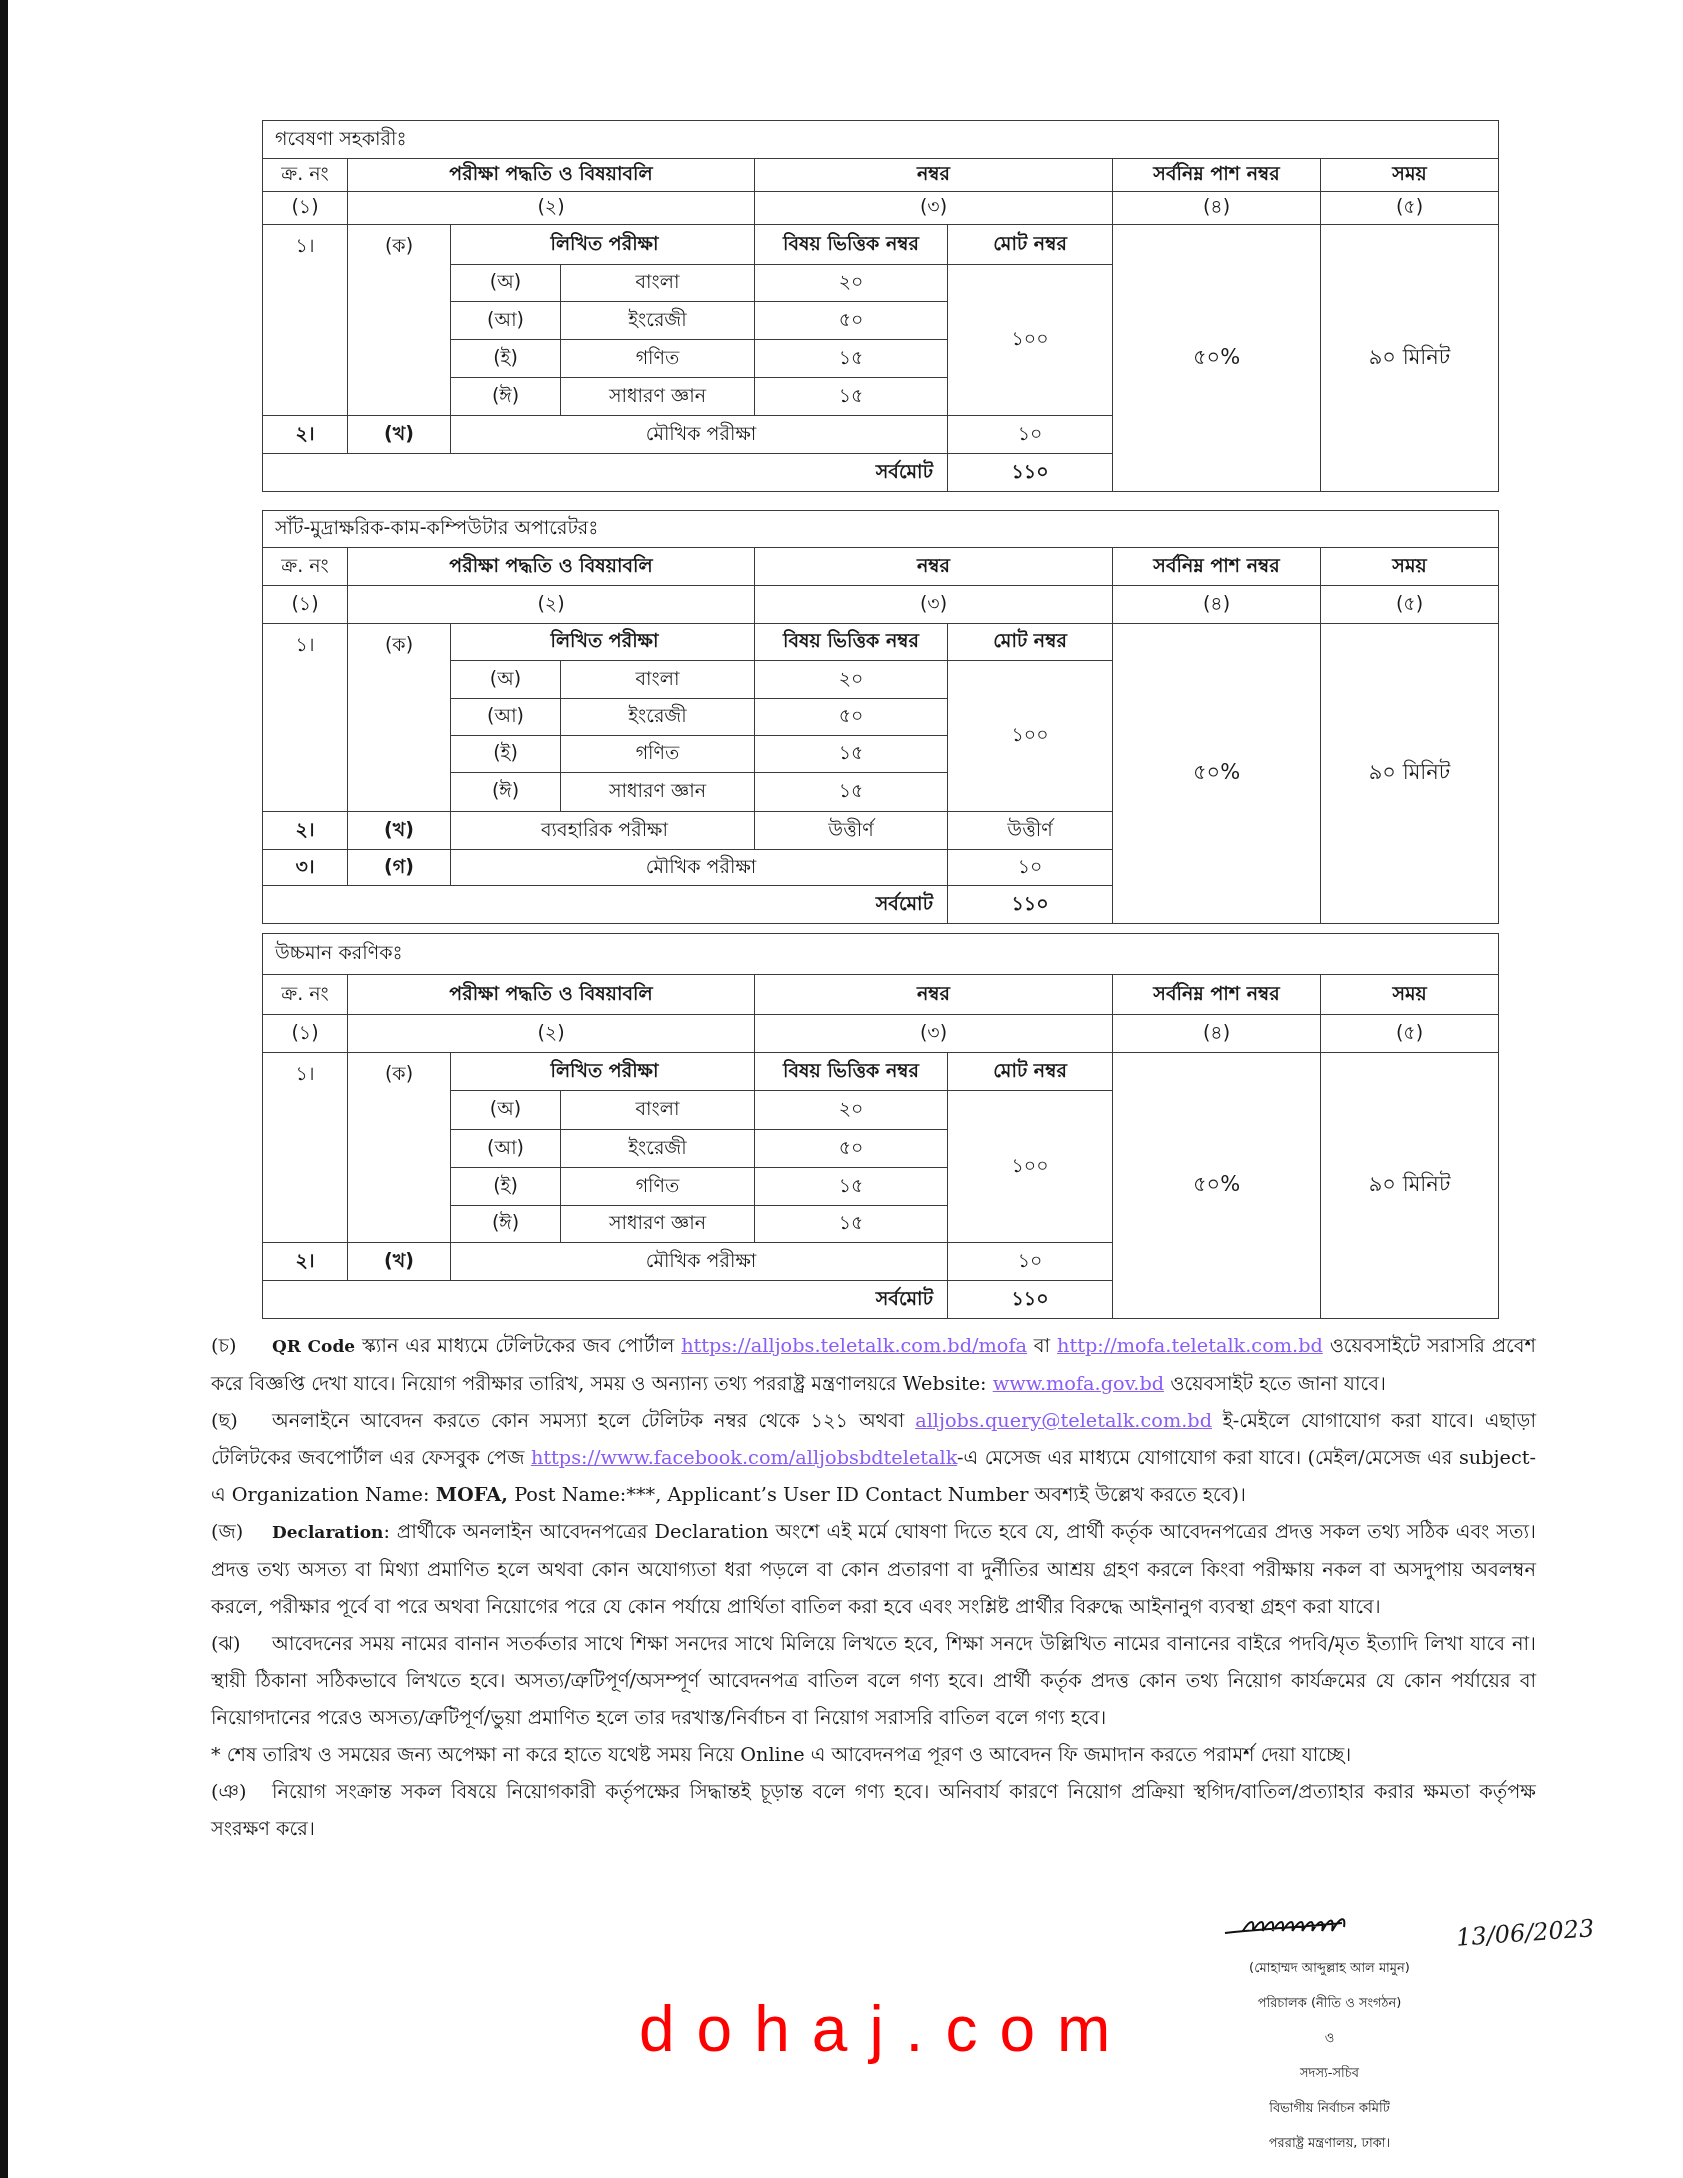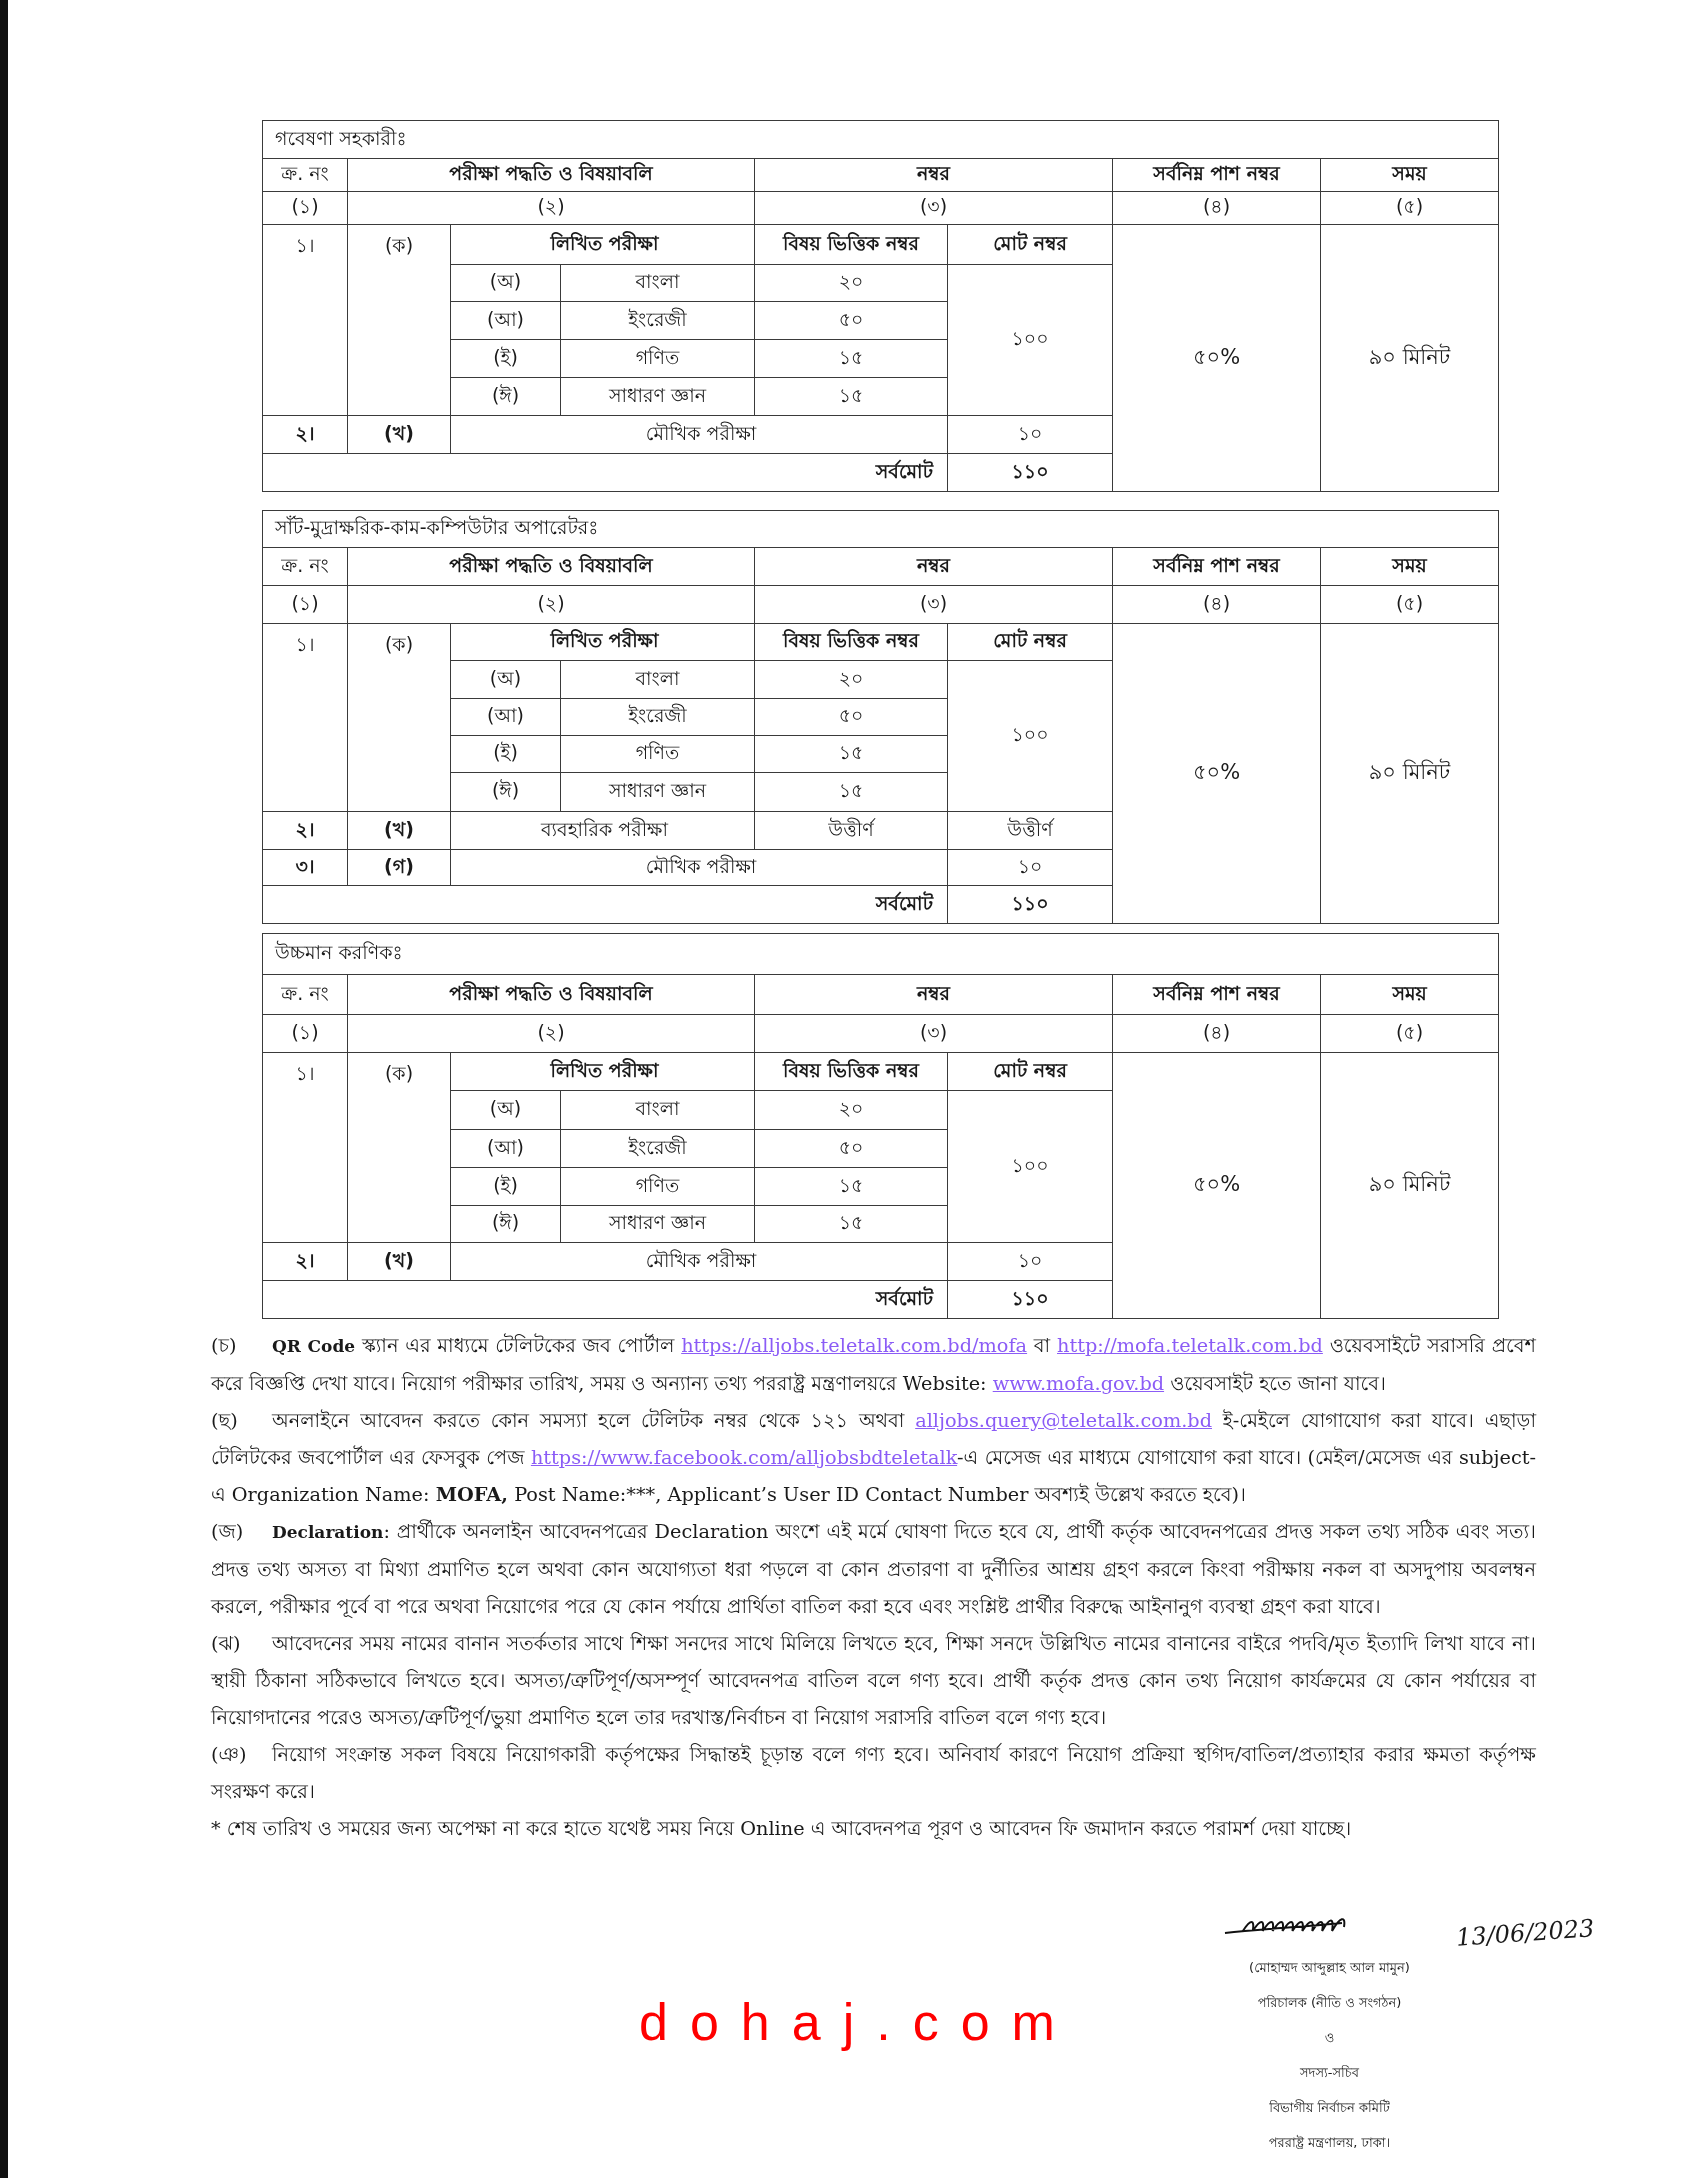--- a/index.html
+++ b/index.html
@@ -43,21 +43,21 @@
     position: absolute; left: 317px; top: 38px; font-family: "DejaVu Serif", serif;
     font-style: italic; font-size: 24px; transform: rotate(-4deg);
   }
   .sig-lines {
     position: absolute; left: 0; top: 69px; width: 381px; text-align: center;
     font-family: "DejaVu Sans", sans-serif; font-size: 13px; line-height: 35px;
   }
   .sig-lines div { white-space: nowrap; }
   .watermark {
     position: absolute; left: 639px; top: 1992px; color: #ff0000;
-    font-family: "Liberation Sans", sans-serif; font-size: 52px; letter-spacing: 22px;
+    font-family: "Liberation Sans", sans-serif; font-size: 64px; letter-spacing: 22px;
   }
 </style>
 </head>
 <body>
 
 <div class="scan-edge"></div>
 
 <table class="exam-table" style="top:120px;">
   <colgroup>
     <col style="width:85px">
@@ -287,24 +287,24 @@
   </p>
   <p class="para">
     <span class="label">(ছ)</span><span>অনলাইনে আবেদন করতে কোন সমস্যা হলে টেলিটক নম্বর থেকে ১২১ অথবা </span><a>alljobs.query@teletalk.com.bd</a><span> ই-মেইলে যোগাযোগ করা যাবে। এছাড়া টেলিটকের জবপোর্টাল এর ফেসবুক পেজ </span><a>https://www.facebook.com/alljobsbdteletalk</a><span>-এ মেসেজ এর মাধ্যমে যোগাযোগ করা যাবে। (মেইল/মেসেজ এর subject-এ Organization Name: </span><b>MOFA,</b><span> Post Name:***, Applicant’s User ID Contact Number অবশ্যই উল্লেখ করতে হবে)।</span>
   </p>
   <p class="para">
     <span class="label">(জ)</span><span class="strong">Declaration</span><span>: প্রার্থীকে অনলাইন আবেদনপত্রের Declaration অংশে এই মর্মে ঘোষণা দিতে হবে যে, প্রার্থী কর্তৃক আবেদনপত্রের প্রদত্ত সকল তথ্য সঠিক এবং সত্য। প্রদত্ত তথ্য অসত্য বা মিথ্যা প্রমাণিত হলে অথবা কোন অযোগ্যতা ধরা পড়লে বা কোন প্রতারণা বা দুর্নীতির আশ্রয় গ্রহণ করলে কিংবা পরীক্ষায় নকল বা অসদুপায় অবলম্বন করলে, পরীক্ষার পূর্বে বা পরে অথবা নিয়োগের পরে যে কোন পর্যায়ে প্রার্থিতা বাতিল করা হবে এবং সংশ্লিষ্ট প্রার্থীর বিরুদ্ধে আইনানুগ ব্যবস্থা গ্রহণ করা যাবে।</span>
   </p>
   <p class="para">
     <span class="label">(ঝ)</span><span>আবেদনের সময় নামের বানান সতর্কতার সাথে শিক্ষা সনদের সাথে মিলিয়ে লিখতে হবে, শিক্ষা সনদে উল্লিখিত নামের বানানের বাইরে পদবি/মৃত ইত্যাদি লিখা যাবে না। স্থায়ী ঠিকানা সঠিকভাবে লিখতে হবে। অসত্য/ত্রুটিপূর্ণ/অসম্পূর্ণ আবেদনপত্র বাতিল বলে গণ্য হবে। প্রার্থী কর্তৃক প্রদত্ত কোন তথ্য নিয়োগ কার্যক্রমের যে কোন পর্যায়ের বা নিয়োগদানের পরেও অসত্য/ত্রুটিপূর্ণ/ভুয়া প্রমাণিত হলে তার দরখাস্ত/নির্বাচন বা নিয়োগ সরাসরি বাতিল বলে গণ্য হবে।</span>
   </p>
+  <p class="para">* শেষ তারিখ ও সময়ের জন্য অপেক্ষা না করে হাতে যথেষ্ট সময় নিয়ে Online এ আবেদনপত্র পূরণ ও আবেদন ফি জমাদান করতে পরামর্শ দেয়া যাচ্ছে।</p>
   <p class="para">
     <span class="label">(ঞ)</span><span>নিয়োগ সংক্রান্ত সকল বিষয়ে নিয়োগকারী কর্তৃপক্ষের সিদ্ধান্তই চূড়ান্ত বলে গণ্য হবে। অনিবার্য কারণে নিয়োগ প্রক্রিয়া স্থগিদ/বাতিল/প্রত্যাহার করার ক্ষমতা কর্তৃপক্ষ সংরক্ষণ করে।</span>
   </p>
-  <p class="para">* শেষ তারিখ ও সময়ের জন্য অপেক্ষা না করে হাতে যথেষ্ট সময় নিয়ে Online এ আবেদনপত্র পূরণ ও আবেদন ফি জমাদান করতে পরামর্শ দেয়া যাচ্ছে।</p>
 </div>
 
 <div class="signature-block">
   <svg class="sig-scribble" viewBox="0 0 240 30">
     <path d="M2 24 C40 20, 80 18, 120 14 M20 22 c8-12 12-12 10 0 c8-12 12-12 10 0 c8-12 12-12 10 0 c8-12 12-12 10 0 c8-12 12-12 10 0 c8-12 12-12 10 0 c8-12 12-12 10 0 c8-12 12-12 10 0 c8-14 12-14 10 0 c8-14 14-16 12-4" fill="none" stroke="#111" stroke-width="2"></path>
   </svg>
   <div class="sig-date">13/06/2023</div>
   <div class="sig-lines">
     <div>(মোহাম্মদ আব্দুল্লাহ আল মামুন)</div>
     <div>পরিচালক (নীতি ও সংগঠন)</div>

